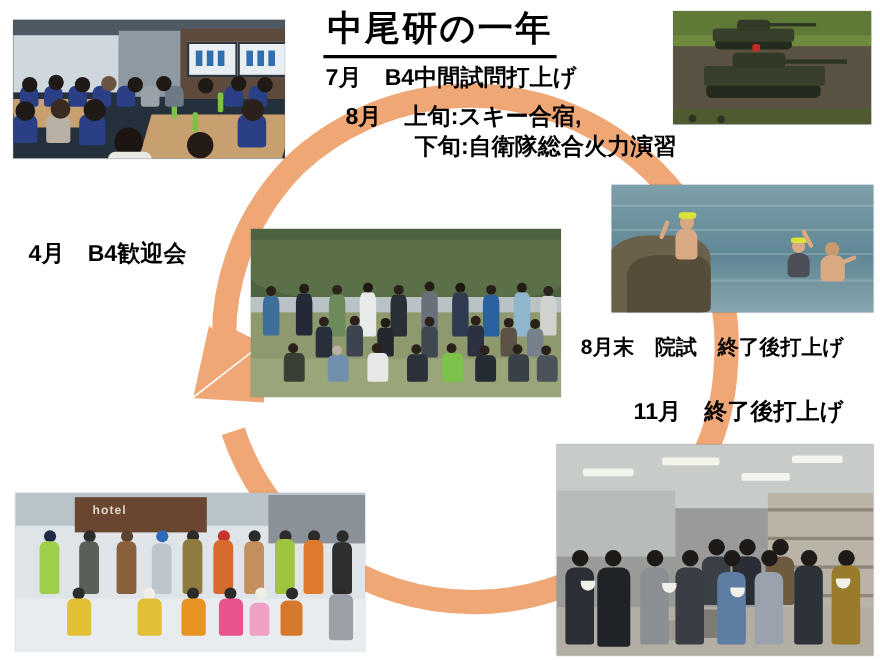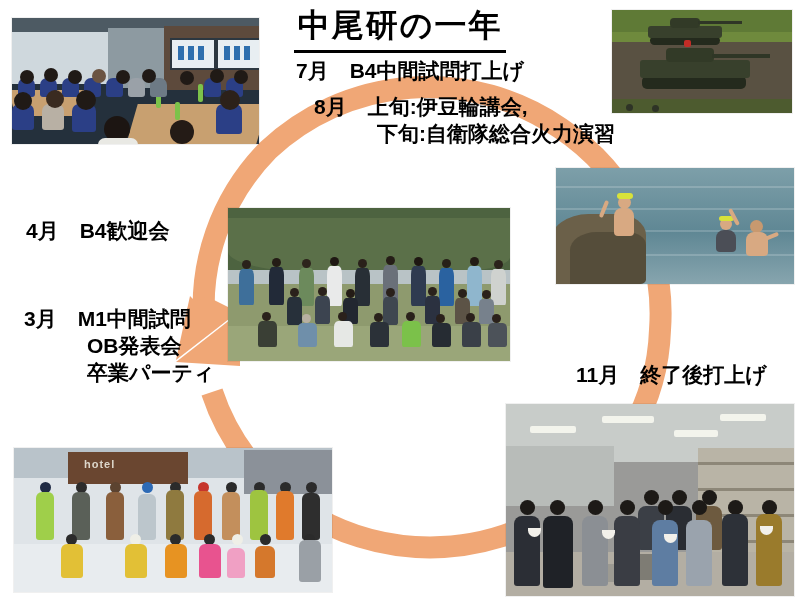--- a/index.html
+++ b/index.html
@@ -519,21 +519,19 @@
           <div class="body" style="left:-6px;top:14px;height:72px;background:#9a7b2c"></div>
         </div>
     </div>
     <div class="bowl" style="left:22px;top:124px"></div>
     <div class="bowl" style="left:96px;top:126px"></div>
     <div class="bowl" style="left:158px;top:130px"></div>
     <div class="bowl" style="left:254px;top:122px"></div>
   </div>
 
   <div class="cap cap-7">7月　B4中間試問打上げ</div>
-  <div class="cap cap-8">8月　上旬:伊豆輪講会,
+  <div class="cap cap-8">8月　上旬:スキー合宿,
 　　　下旬:自衛隊総合火力演習</div>
   <div class="cap cap-4">4月　B4歓迎会</div>
-  <div class="cap cap-3">3月　M1中間試問
-　　　OB発表会
-　　　卒業パーティ</div>
+  <div class="cap cap-8e">8月末　院試　終了後打上げ</div>
   <div class="cap cap-11">11月　終了後打上げ</div>
 
 </div>
 
 </body></html>

